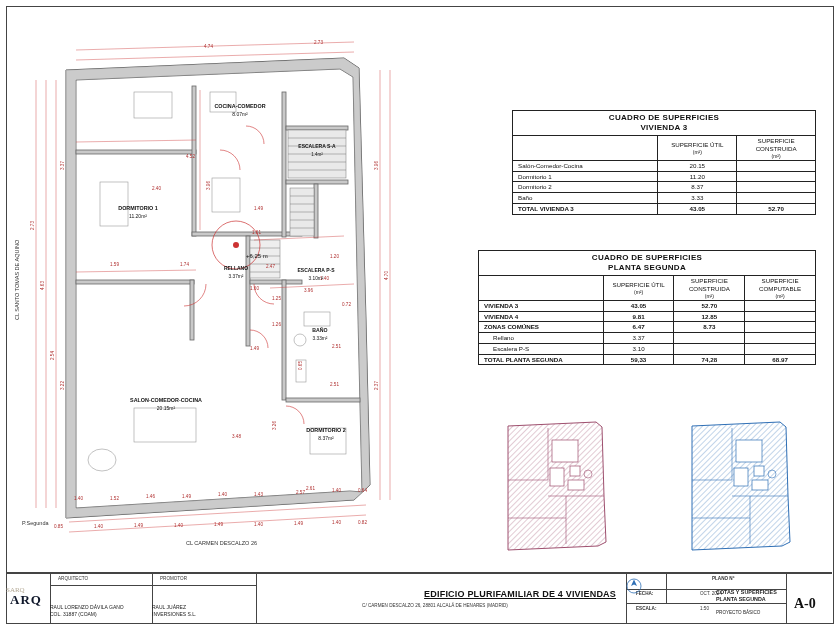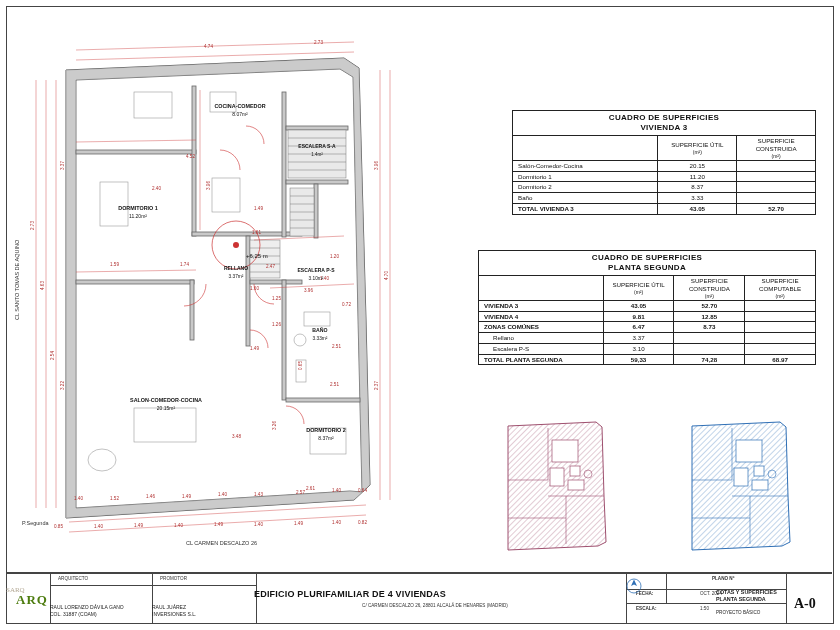--- a/index.html
+++ b/index.html
@@ -31,23 +31,23 @@
   .thumb{position:absolute;}
   .thumb svg{display:block;}
   #thumb-left{left:492px;top:418px;}
   #thumb-right{left:676px;top:418px;}
 
   
   .titleblock{position:absolute;left:6px;top:572px;width:826px;height:50px;border-top:1px solid #444;}
   .tb-line{position:absolute;background:#444;}
   .tb-txt{position:absolute;font-size:5px;color:#222;line-height:1.35;}
   .tb-lbl{position:absolute;font-size:4.6px;color:#333;}
-  .tb-main{position:absolute;text-align:left;font-size:9px;font-weight:bold;letter-spacing:.2px;}
+  .tb-main{position:absolute;text-align:right;font-size:9px;font-weight:bold;letter-spacing:.2px;text-decoration:underline;}
   .tb-sub{position:absolute;text-align:center;font-size:4.6px;color:#333;}
-  .logo{position:absolute;left:10px;top:592px;font-size:13px;font-weight:bold;color:#4d7c0f;letter-spacing:1px;font-family:"Liberation Serif",serif;margin-left:6px;}
+  .logo{position:absolute;left:10px;top:592px;font-size:13px;font-weight:bold;color:#0f172a;letter-spacing:1px;font-family:"Liberation Serif",serif;}
   .logo-sm{position:absolute;left:6px;top:586px;font-size:7px;color:#b3a894;font-family:"Liberation Serif",serif;}
   .planoN{position:absolute;font-size:14px;font-weight:bold;font-family:Liberation Serif, serif;}
 
   .vlabel{position:absolute;transform-origin:0 0;transform:rotate(-90deg);font-size:5.5px;color:#333;white-space:nowrap;}
   .hlabel{position:absolute;font-size:5.5px;color:#333;white-space:nowrap;}
 </style>
 </head>
 <body>
 
 <div class="sheet">

